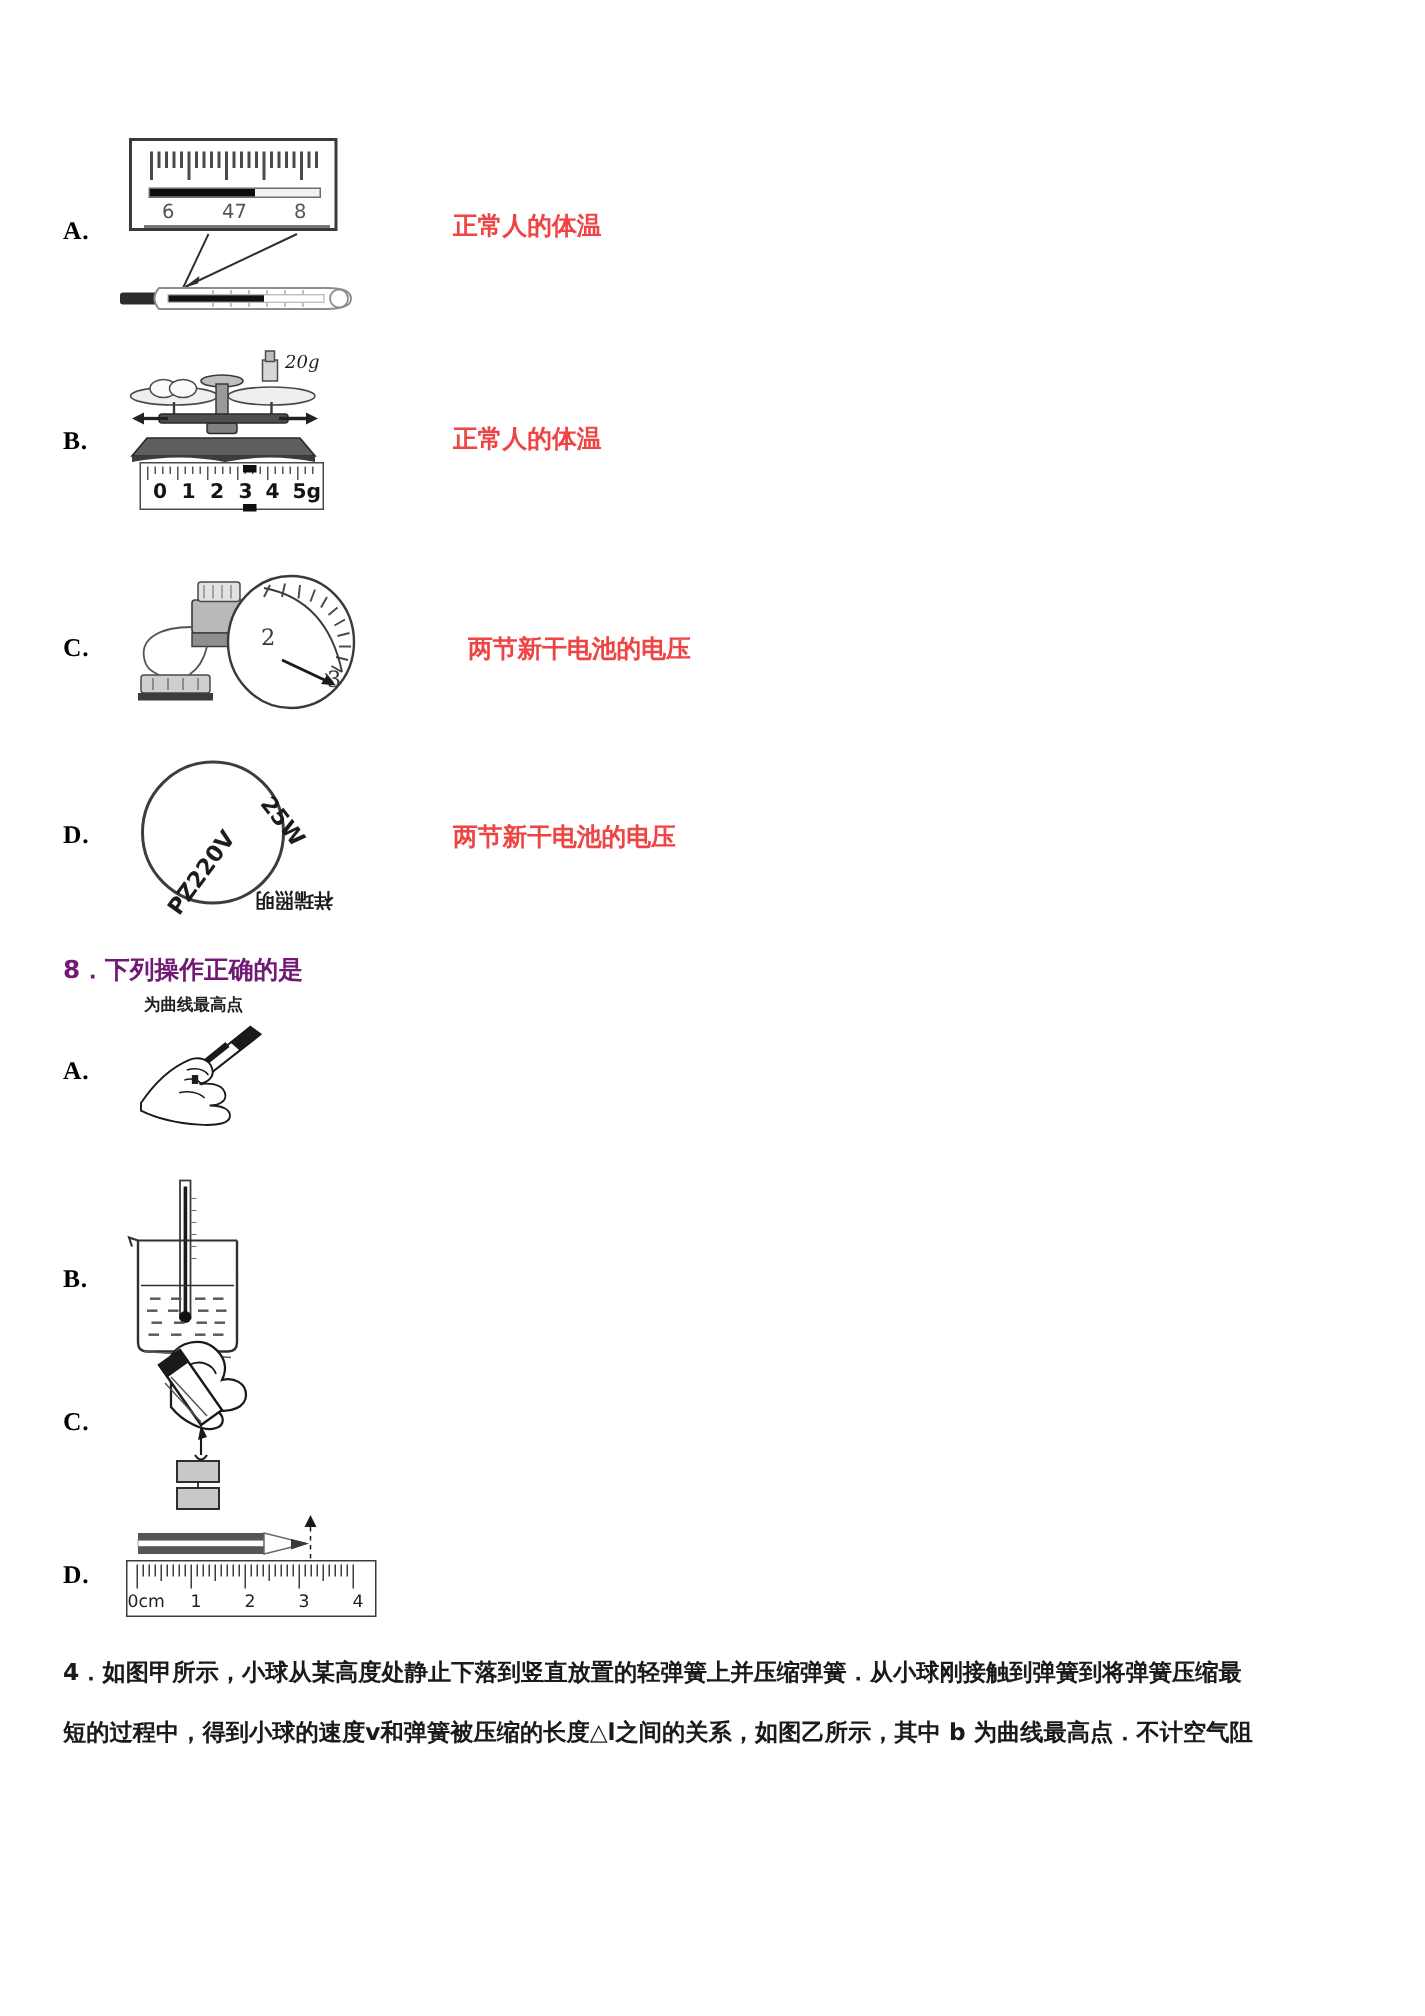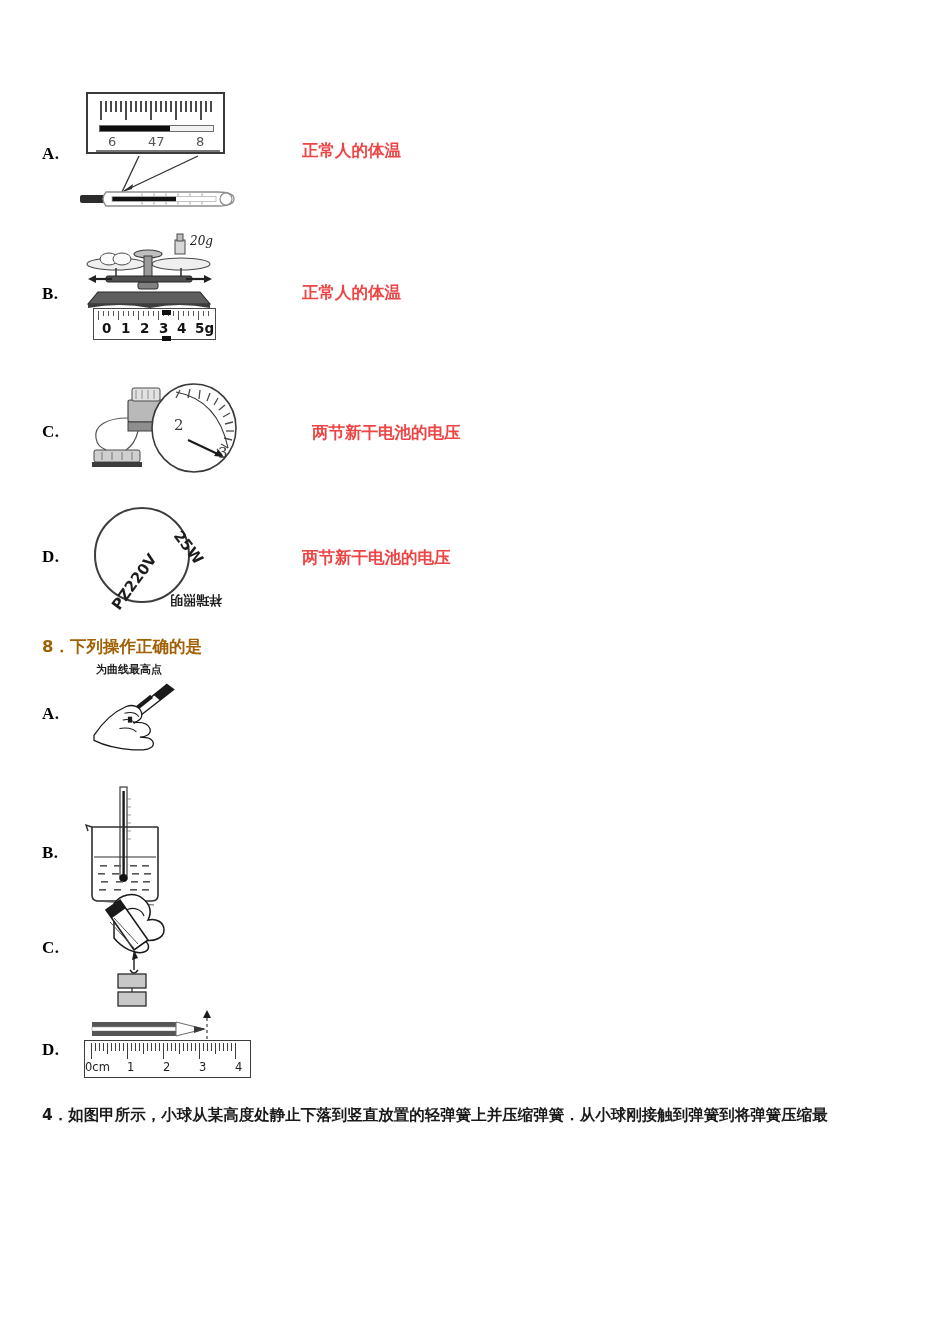--- a/index.html
+++ b/index.html
@@ -57,21 +57,21 @@
     font-size: 15.5px;
     color: #1a1a1a;
     line-height: 40px;
     white-space: nowrap;
   }
   .qhead {
     position: absolute;
     font-family: "DejaVu Sans", "Liberation Sans", sans-serif;
     font-weight: bold;
     font-size: 16.5px;
-    color: #a16207;
+    color: #701a75;
     white-space: nowrap;
   }
 
   
   .thermo-wrap { width: 160px; height: 125px; }
   .thermo-box {
     position: absolute; left: 10px; top: 0;
     width: 139px; height: 62px;
     border: 2px solid #3a3a3a;
     background: #fff;
@@ -587,14 +587,15 @@
           <span style="left:42px;">1</span>
           <span style="left:78px;">2</span>
           <span style="left:114px;">3</span>
           <span style="left:150px;">4</span>
         </div>
       </div>
     </div>
   </div>
 
   <div class="qtext" style="left:42px; top:1095px;">4．如图甲所示，小球从某高度处静止下落到竖直放置的轻弹簧上并压缩弹簧．从小球刚接触到弹簧到将弹簧压缩最</div>
+  <div class="qtext" style="left:42px; top:1135px;">短的过程中，得到小球的速度v和弹簧被压缩的长度△l之间的关系，如图乙所示，其中 b 为曲线最高点．不计空气阻</div>
 
 </div>
 
 </body></html>

